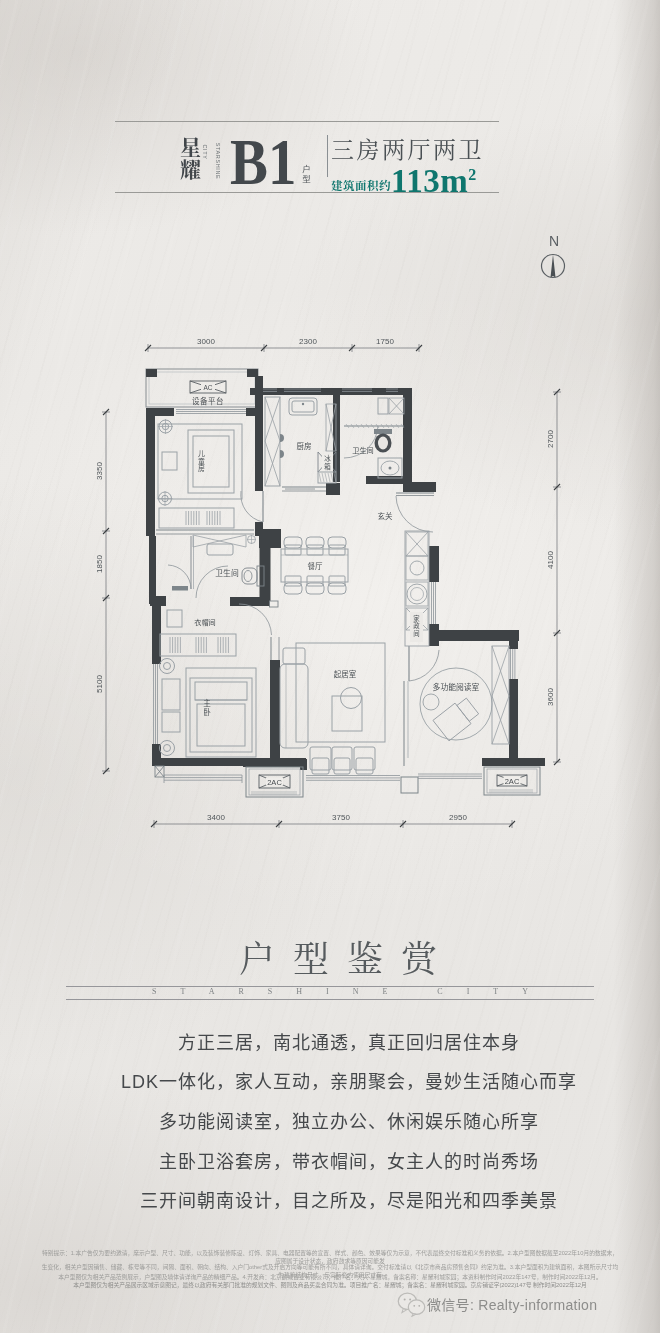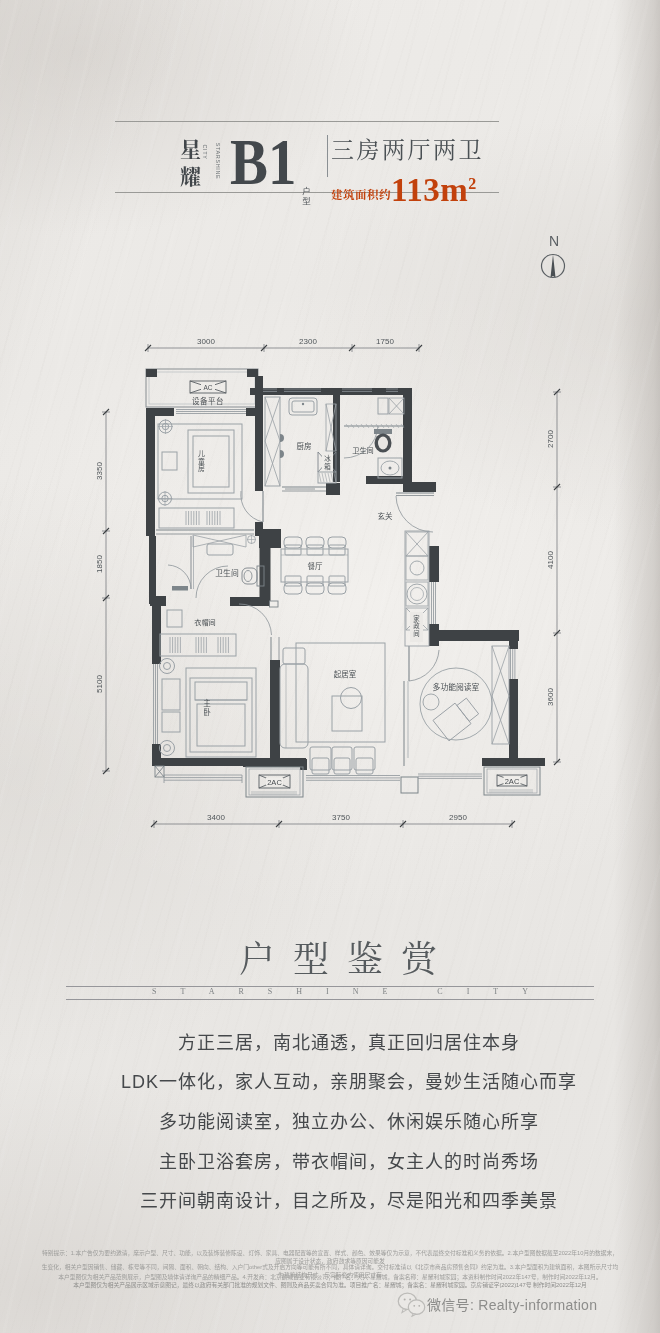--- a/index.html
+++ b/index.html
@@ -15,28 +15,28 @@
     radial-gradient(ellipse 500px 300px at 97% 24%, rgba(212,208,203,.45), rgba(212,208,203,0) 70%),
     radial-gradient(ellipse 520px 420px at 2% 58%, rgba(209,205,200,.4), rgba(209,205,200,0) 70%),
     radial-gradient(ellipse 460px 320px at 6% 97%, rgba(204,199,194,.45), rgba(204,199,194,0) 70%),
     radial-gradient(ellipse 620px 420px at 55% 45%, rgba(246,244,241,.65), rgba(246,244,241,0) 75%),
     linear-gradient(160deg, #edebe8 0%, #eae8e5 40%, #e7e5e2 100%);
   position:relative; color:#4b5155;
 }
 .abs { position:absolute; }
 #hr1 { left:115px; top:121px; width:384px; height:1px; background:#9a9a97; }
 #hr2 { left:115px; top:192px; width:384px; height:1px; background:#9a9a97; }
-#xy { left:178px; top:137px; width:25px; font-family:"Liberation Serif","Noto Serif CJK SC","Noto Serif SC",serif; font-size:21px; font-weight:bold; color:#41464a; line-height:27px; text-align:center; }
+#xy { left:178px; top:137px; width:25px; font-family:"Liberation Serif","Noto Serif CJK SC","Noto Serif SC",serif; font-size:21px; font-weight:bold; color:#41464a; line-height:22px; text-align:center; }
 #sc1 { left:196px; top:158px; font-size:5.5px; color:#6b7174; letter-spacing:.6px; transform:rotate(90deg); transform-origin:center; width:44px; text-align:center; }
 #sc2 { left:191px; top:149px; font-size:5.5px; color:#6b7174; letter-spacing:.6px; transform:rotate(90deg); transform-origin:center; width:28px; text-align:center; }
 #b1 { left:230px; top:124px; font-family:"Liberation Serif","Noto Serif CJK SC","Noto Serif SC",serif; font-size:58px; font-weight:bold; color:#43484c; transform:scale(.98,1.13); transform-origin:left top; }
-#hx { left:301px; top:165px; width:11px; font-size:8.5px; color:#53585c; line-height:9.5px; text-align:center;margin-top:22px; }
+#hx { left:301px; top:165px; width:11px; font-size:8.5px; color:#53585c; line-height:9.5px; text-align:center; }
 #vbar { left:327px; top:135px; width:1px; height:42px; background:#8a8f93; }
 #t1 { left:331px; top:132px; width:175px; white-space:nowrap; font-family:"Liberation Serif","Noto Serif CJK SC","Noto Serif SC",serif; font-size:23px; font-weight:normal; color:#4a5054; letter-spacing:2.5px; }
-#t2 { left:331px; top:172px; width:175px; color:#c2410c; font-family:"Liberation Serif","Noto Serif CJK SC","Noto Serif SC",serif; }
+#t2 { left:331px; top:163px; width:175px; color:#0f766e; font-family:"Liberation Serif","Noto Serif CJK SC","Noto Serif SC",serif; }
 #t2 .s { font-size:11.5px; font-weight:bold; vertical-align:2.5px; letter-spacing:.5px; }
 #t2 .b { font-family:"Liberation Serif","Noto Serif CJK SC","Noto Serif SC",serif; font-size:33px; font-weight:bold; letter-spacing:.5px; }
 #t2 .p { font-family:"Liberation Serif","Noto Serif CJK SC","Noto Serif SC",serif; font-size:16px; font-weight:bold; vertical-align:12px; }
 #compass { position:absolute; left:528px; top:232px; }
 #plan { position:absolute; left:0px; top:330px; }
 #title { left:8px; top:931px; width:660px; text-align:center; font-family:"Liberation Serif","Noto Serif CJK SC","Noto Serif SC",serif; font-size:36px; font-weight:normal; color:#565b5e; letter-spacing:18px; text-indent:18px; }
 #l1 { left:66px; top:986px; width:528px; height:1px; background:#96969a; }
 #l2 { left:66px; top:999px; width:528px; height:1px; background:#96969a; }
 #star { left:10px; top:987px; width:660px; text-align:center; font-family:"Liberation Serif","Noto Serif CJK SC","Noto Serif SC",serif; font-size:8px; color:#7e8284; letter-spacing:24px; text-indent:24px; }
 .para { left:19px; width:660px; text-align:center; font-size:18px; color:#45484b; letter-spacing:1px; line-height:1; }

